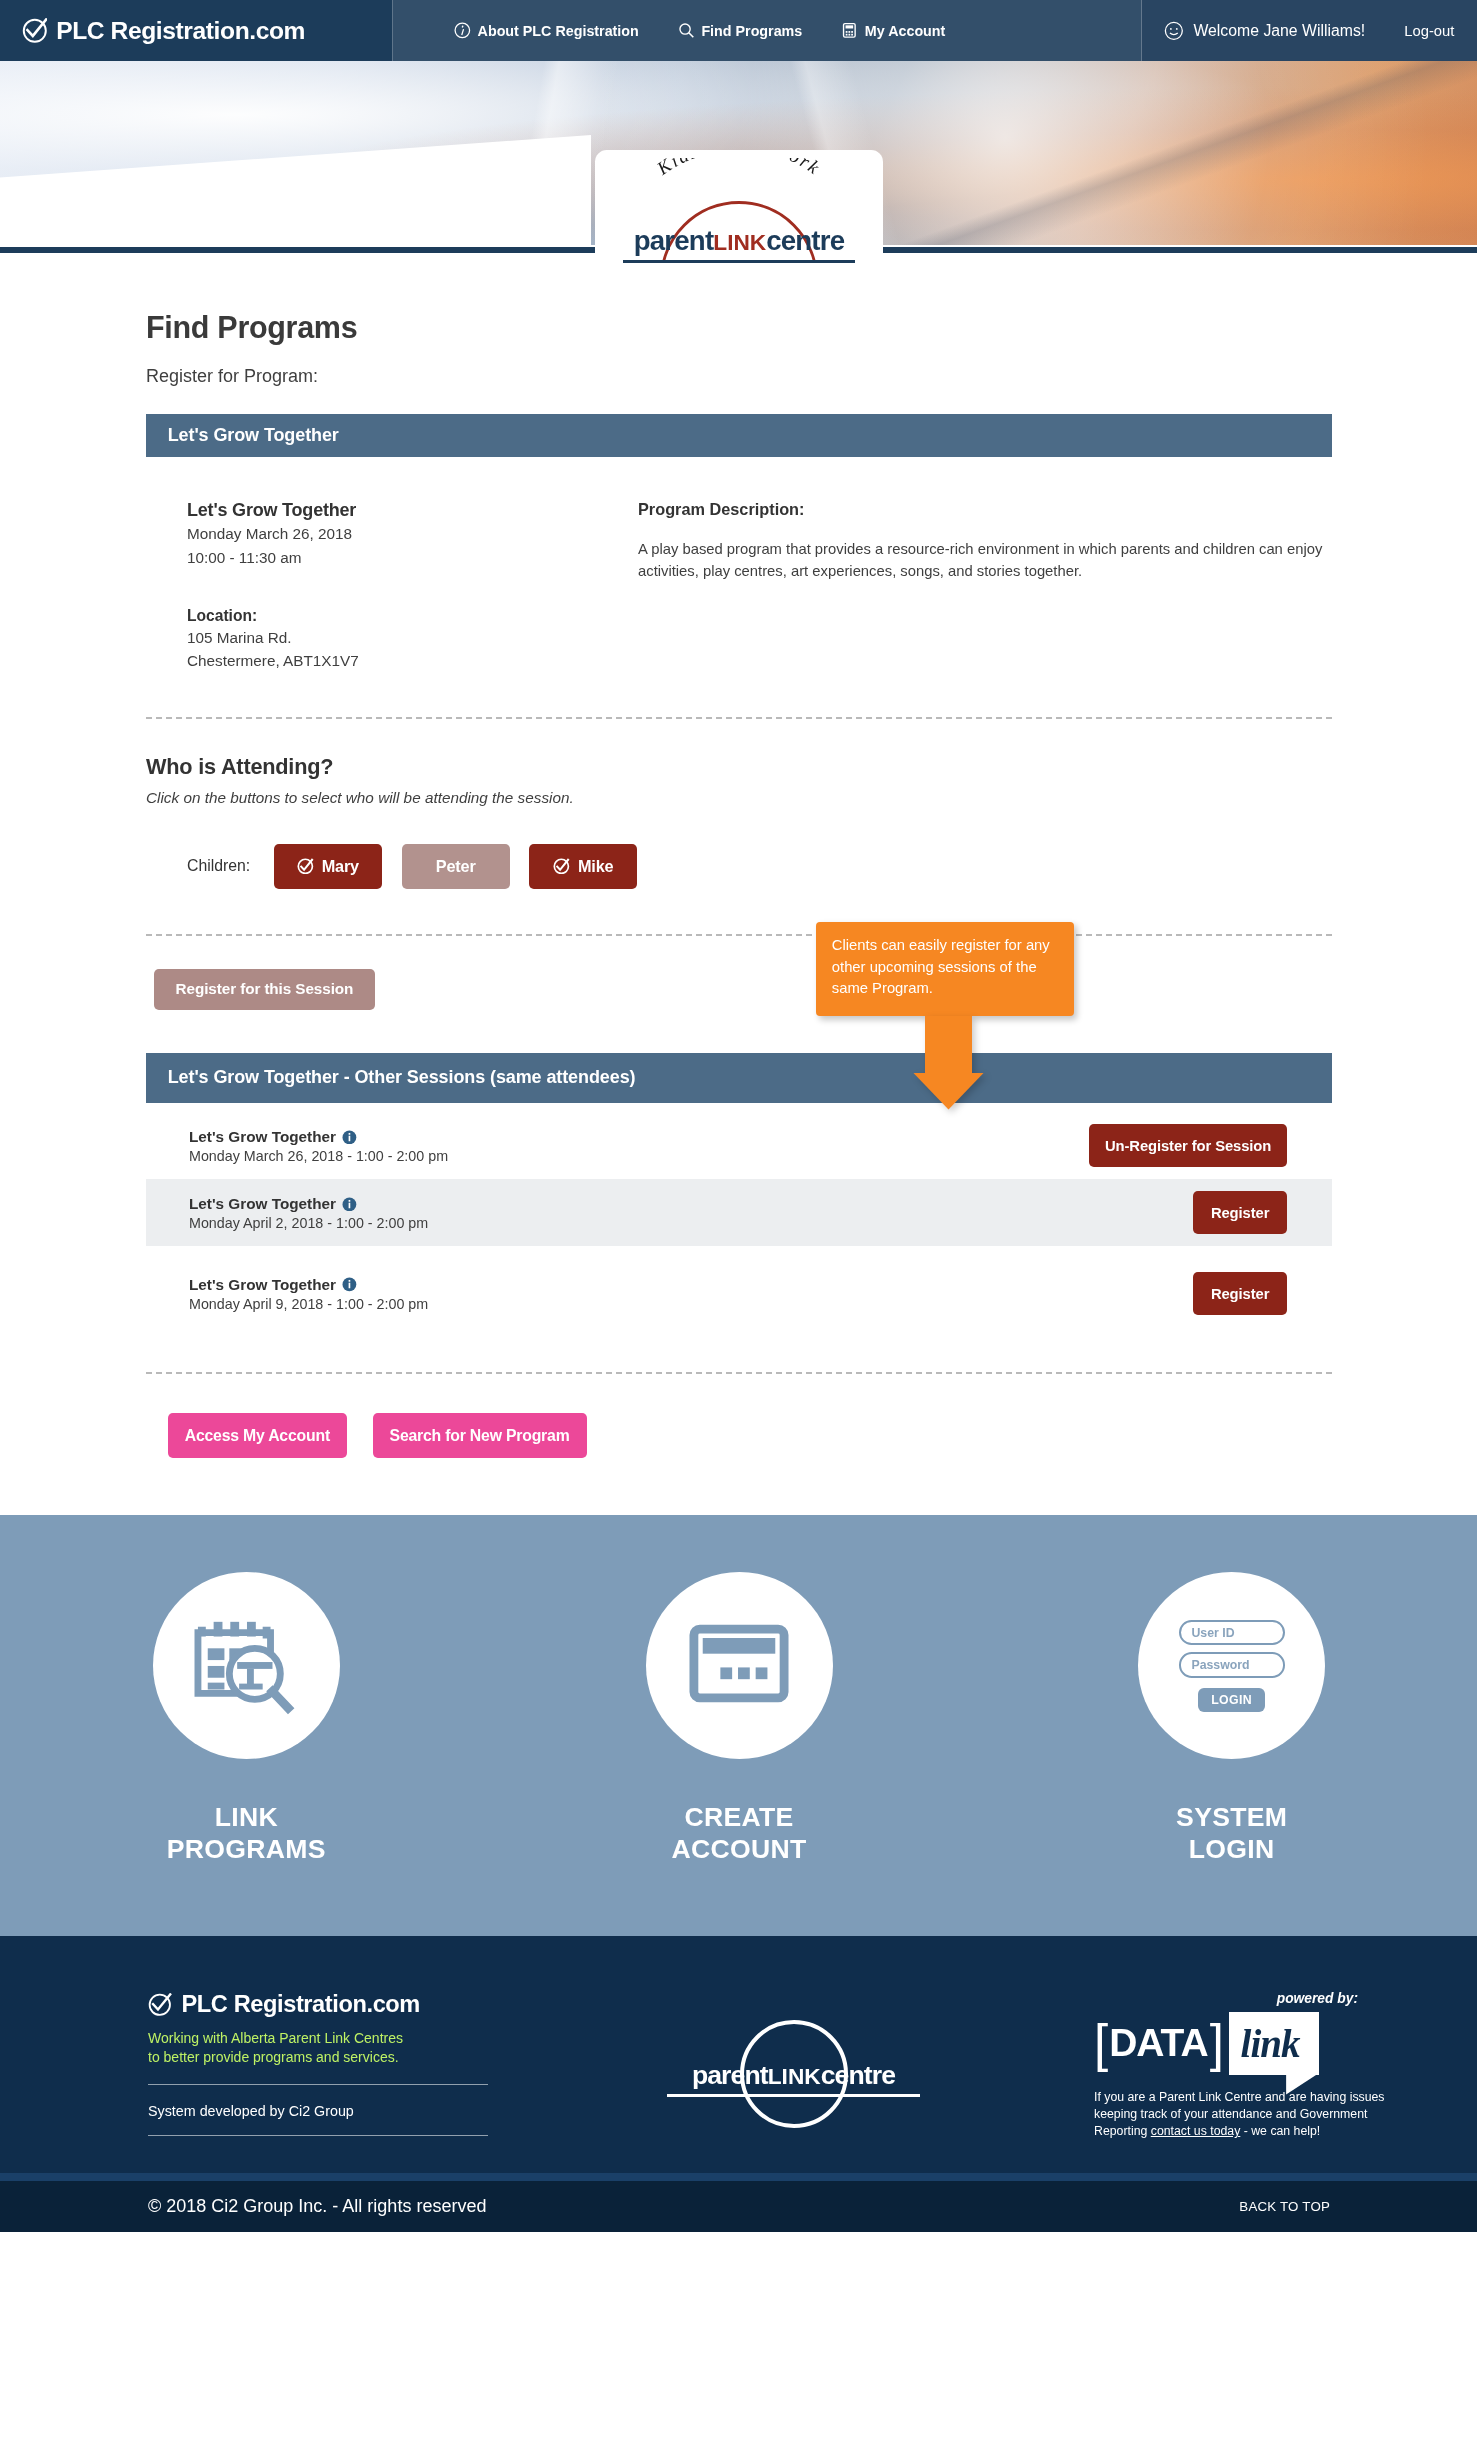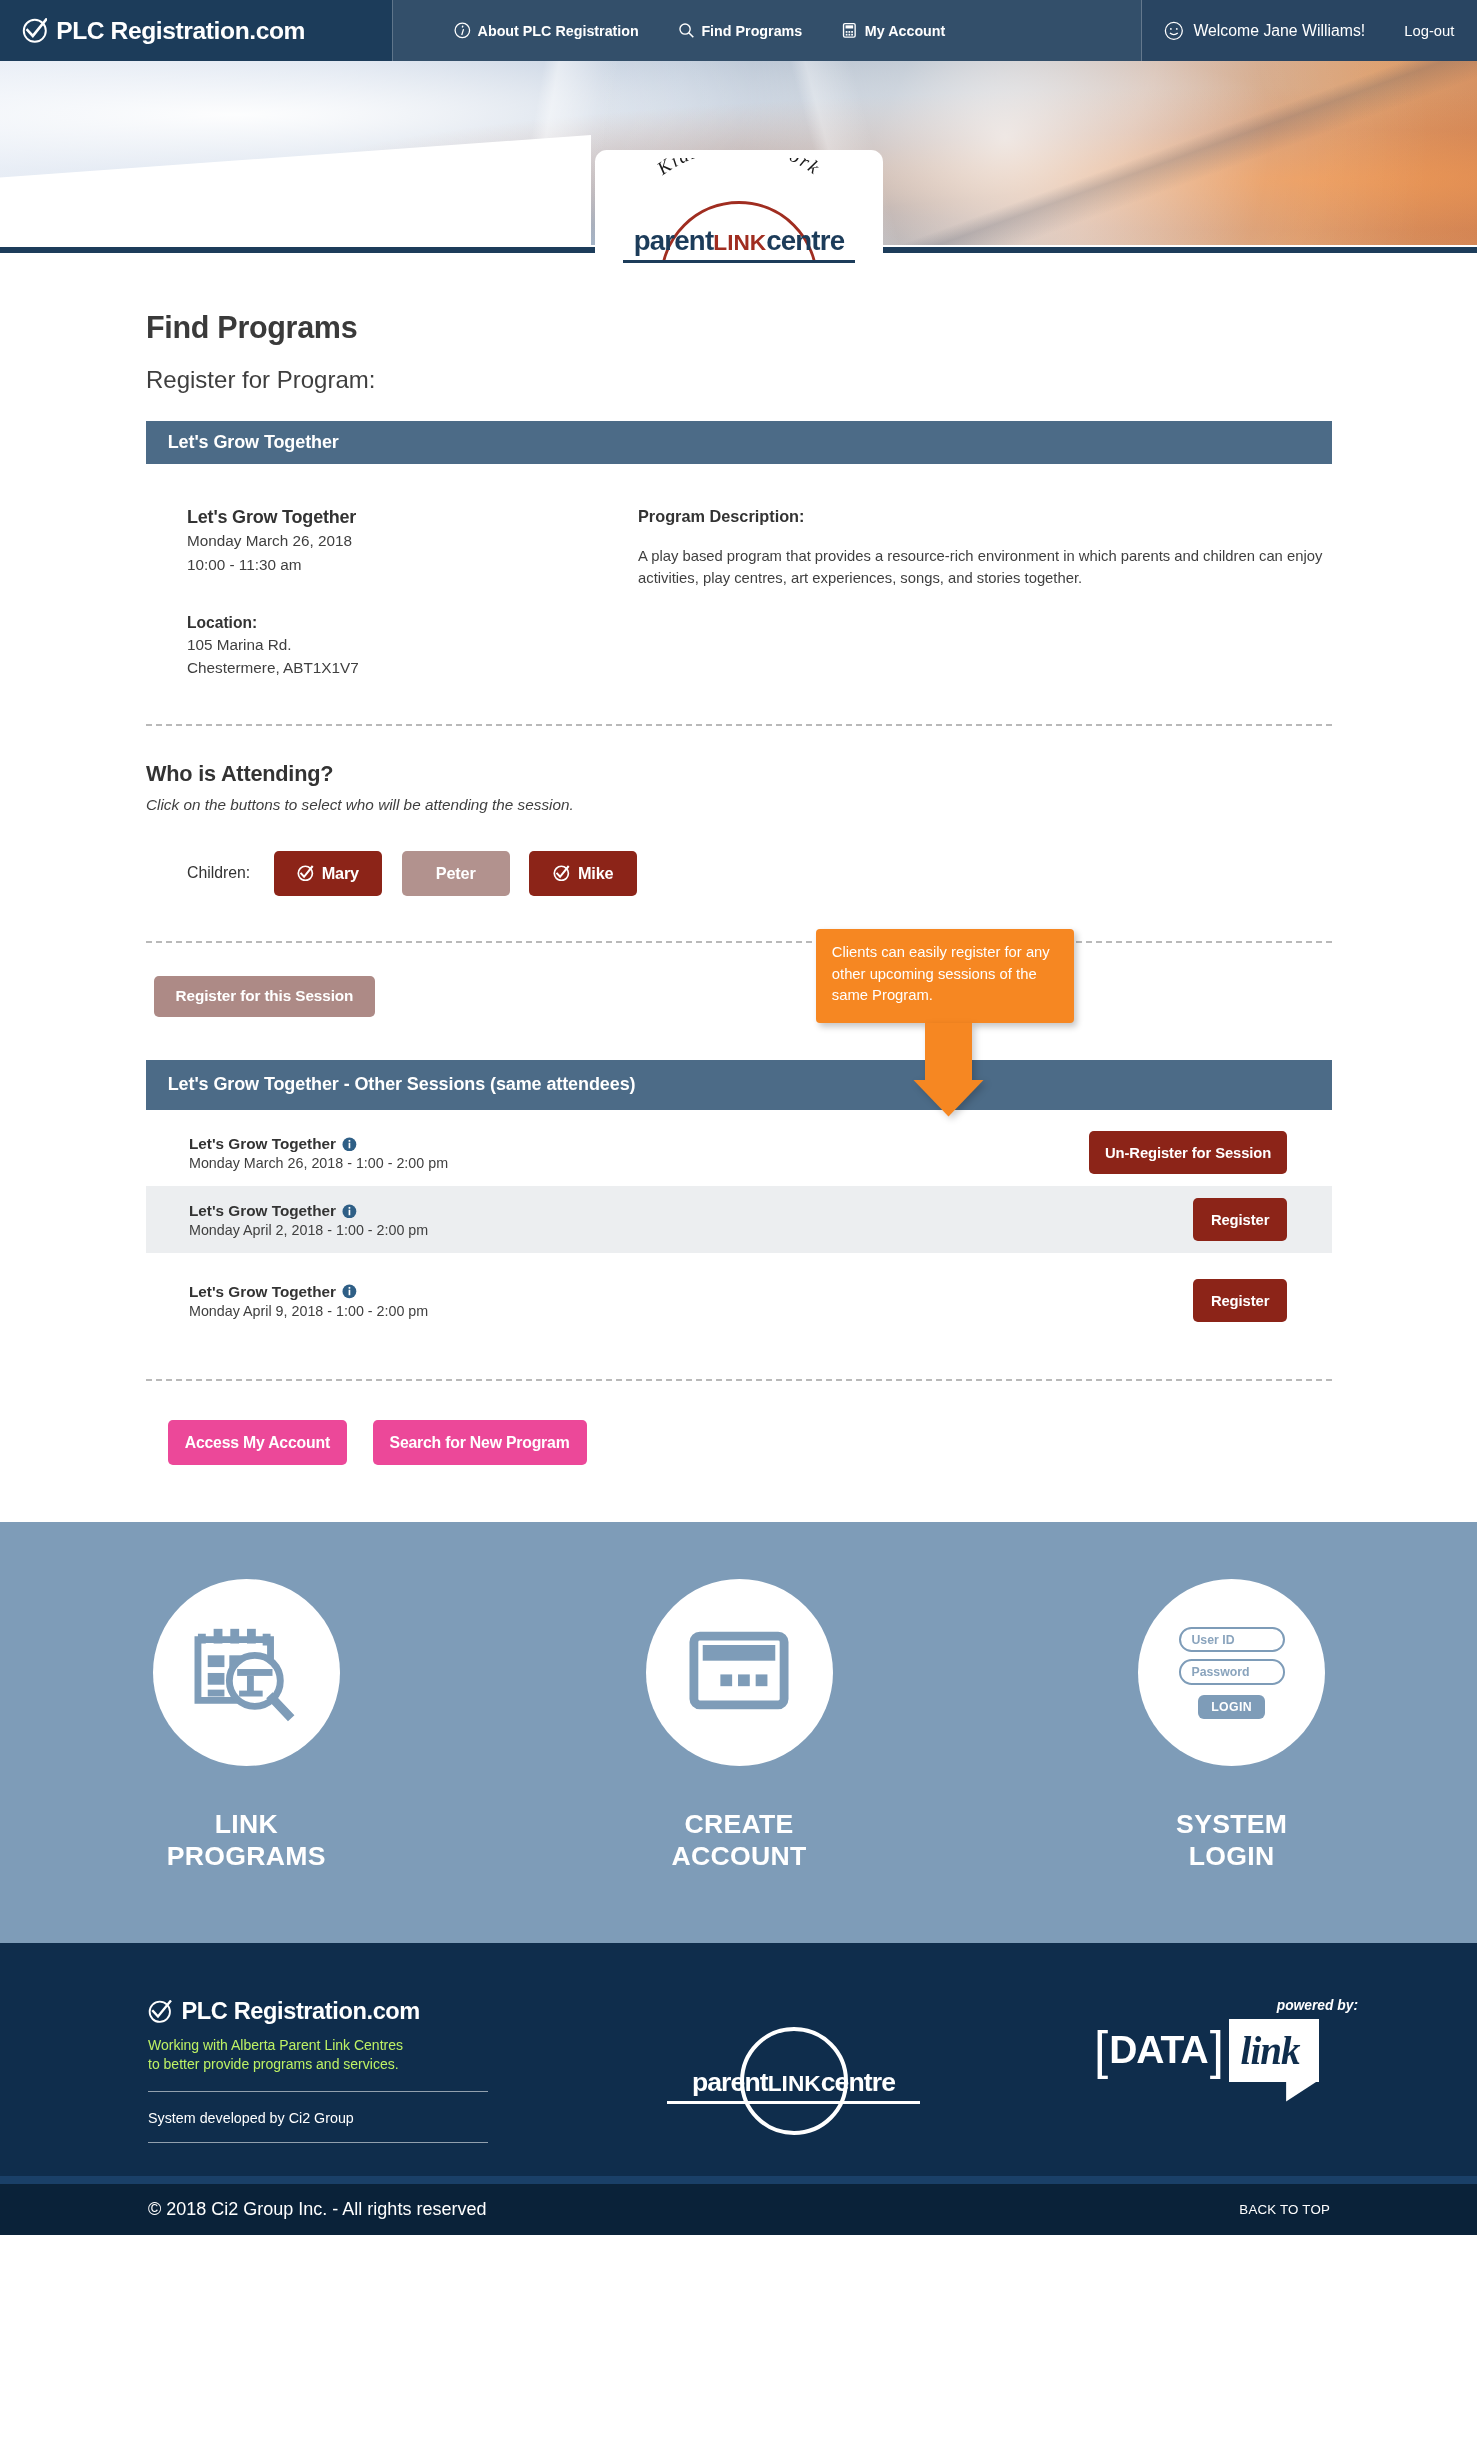--- a/index.html
+++ b/index.html
@@ -160,21 +160,21 @@
     margin: 0 auto;
     padding-top: 57px;
   }
   h1.page-title {
     font-size: 30.5px;
     color: #3a3a3a;
     font-weight: bold;
     letter-spacing:-0.3px;
   }
   .subtitle {
-    font-size: 24px;
+    font-size: 18px;
     color: #3f3f3f;
     margin-top: 20.7px;
   }
   .band {
     margin-top: 27.6px;
     height: 43px;
     background: #4c6b87;
     display:flex;
     align-items:center;
     padding-left: 21.7px;
@@ -789,20 +789,21 @@
       <div class="dl-data">
         <span class="brk">[</span>
         <span>DATA</span>
         <span class="brk">]</span>
       </div>
       <div class="dl-link-box">
         <span class="dl-link-txt">link</span>
         <span class="dl-tail"></span>
       </div>
     </div>
+    <div class="f-note"><span>If you are a Parent Link Centre and are having issues keeping track of your attendance and Government Reporting </span><a href="#">contact us today</a><span> - we can help!</span></div>
   </div>
 
 </div>
 
 <div class="copy-sep"></div>
 <div class="copyright">
   <div class="copy-text">© 2018 Ci2 Group Inc. - All rights reserved</div>
   <div class="back-top">BACK TO TOP</div>
 </div>
 

